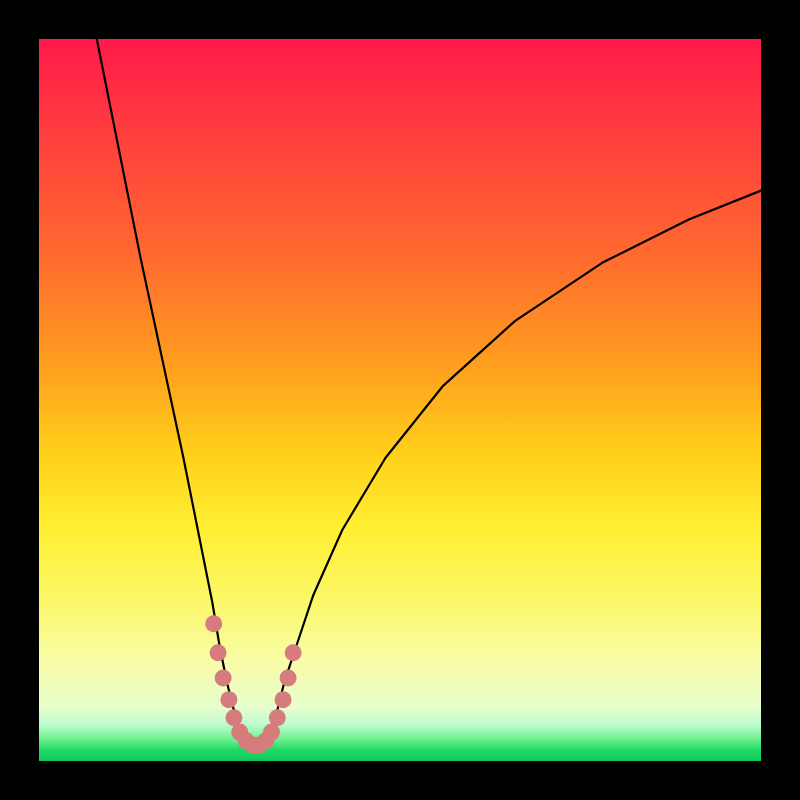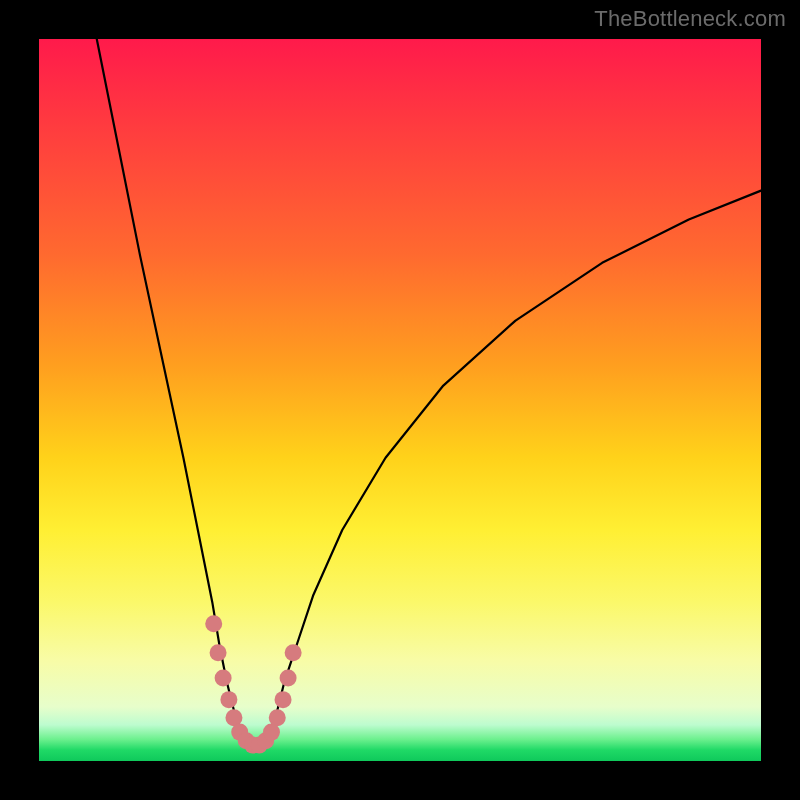--- a/index.html
+++ b/index.html
@@ -60,21 +60,20 @@
     width: 722px;
     height: 722px;
     overflow: visible;
   }
 </style>
 </head>
 <body>
 
 <div class="frame">
 
-  <div class="watermark">TheBottleneck.com</div>
 
   <div class="plot-area">
     <svg class="curve" viewBox="0 0 722 722" preserveAspectRatio="none">
       <path id="curve-path" fill="none" stroke-width="2.2" stroke-linecap="round" stroke-linejoin="round" d="M57.76 0.00 L79.42 108.30 L101.08 216.60 L122.74 317.68 L144.40 418.76 L158.84 490.96 L173.28 563.16 L180.50 606.48 L187.72 642.58 L194.94 671.46 L202.16 693.12 L209.38 703.95 L216.60 707.56 L223.82 703.95 L231.04 693.12 L238.26 671.46 L245.48 642.58 L259.92 599.26 L274.36 555.94 L303.24 490.96 L346.56 418.76 L404.32 346.56 L476.52 281.58 L563.16 223.82 L649.80 180.50 L722.00 151.62" stroke="#000000"></path>
       <g id="marker-group">
           <circle cx="174.72" cy="584.82" r="8.5" fill="#d67b7e" stroke="#c75f63" stroke-width="0"></circle>
           <circle cx="179.06" cy="613.70" r="8.5" fill="#d67b7e" stroke="#c75f63" stroke-width="0"></circle>
           <circle cx="184.11" cy="638.97" r="8.5" fill="#d67b7e" stroke="#c75f63" stroke-width="0"></circle>
           <circle cx="189.89" cy="660.63" r="8.5" fill="#d67b7e" stroke="#c75f63" stroke-width="0"></circle>
           <circle cx="194.94" cy="678.68" r="8.5" fill="#d67b7e" stroke="#c75f63" stroke-width="0"></circle>

